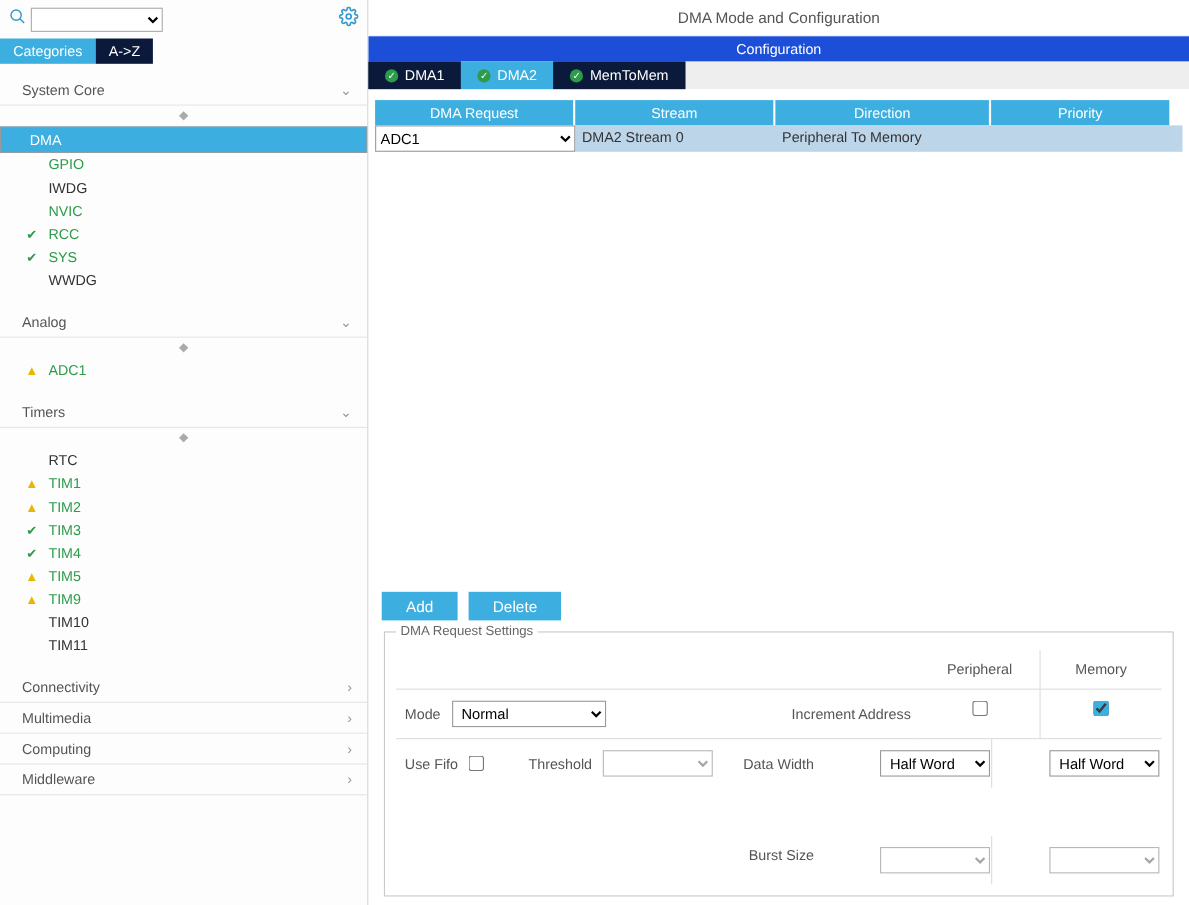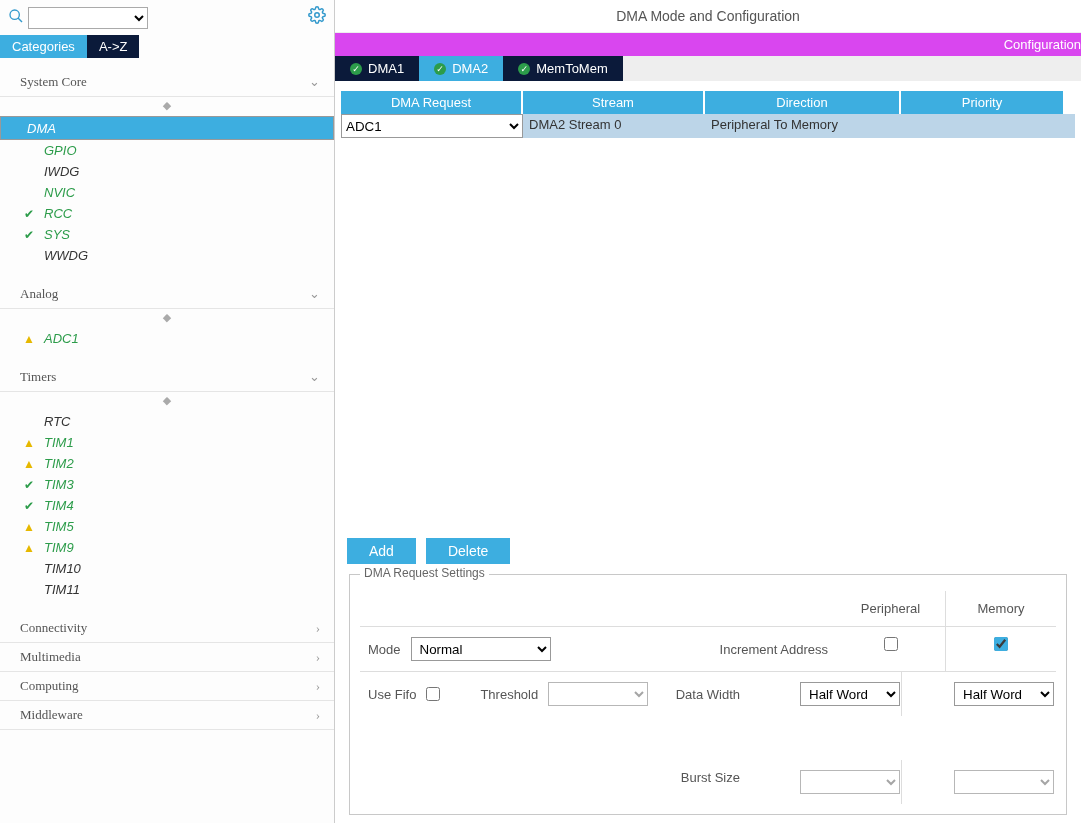--- a/index.html
+++ b/index.html
@@ -8,36 +8,36 @@
 .sidebar { width: 335px; background: #fdfdfd; border-right: 1px solid #ccc; display: flex; flex-direction: column; }
 .sidebar-top { display: flex; align-items: center; padding: 6px 8px; gap: 4px; }
 .search-ico { color: #3399cc; font-size: 16px; }
 .search-dd { flex: 0 0 120px; height: 22px; border: 1px solid #aaa; background: #fff; }
 .gear { margin-left: auto; color: #3399cc; font-size: 18px; }
 .tabs { display: flex; }
 .tab { padding: 4px 12px; font-size: 13px; cursor: pointer; }
 .tab.cat { background: #3daee0; color: #fff; }
 .tab.az { background: #0b1a3a; color: #fff; }
 .tree { flex: 1; overflow-y: auto; padding: 10px 0; }
-.section-hdr { display: flex; align-items: flex-end; justify-content: space-between; padding: 6px 14px 6px 20px; color: #555; border-bottom: 1px solid #e5e5e5; cursor: pointer; font-family: Liberation Serif, serif; }
+.section-hdr { display: flex; align-items: flex-end; justify-content: space-between; padding: 6px 14px 6px 20px; color: #555; border-bottom: 1px solid #e5e5e5; cursor: pointer; }
 .section-hdr .chev { color: #999; }
 .sort-handle { text-align: center; color: #aaa; font-size: 11px; padding: 2px 0; }
 .items { padding: 2px 0 14px 0; }
 .item { display: flex; align-items: center; padding: 2px 14px 2px 22px; gap: 4px; cursor: pointer; }
-.item .lbl { padding: 1px 4px; font-style: italic; }
+.item .lbl { padding: 1px 4px; }
 .item.sel { background: #3daee0; }
 .item.sel .lbl { color: #fff; }
 .item .lbl.green { color: #2c9c4a; }
 .item .lbl.plain { color: #333; }
 .ico { width: 14px; text-align: center; font-size: 12px; }
 .ico.check { color: #2c9c4a; }
 .ico.warn { color: #e6b800; }
 .main { flex: 1; display: flex; flex-direction: column; background: #fff; }
 .main-title { text-align: center; padding: 8px 0; color: #555; font-size: 14px; border-bottom: 1px solid #eee; }
-.conf-bar { background: #d946ef; color: #fff; text-align: right; padding: 4px 0; font-size: 13px; }
+.conf-bar { background: #1d4ed8; color: #fff; text-align: center; padding: 4px 16px; font-size: 13px; }
 .dma-tabs { display: flex; background: #eee; }
 .dma-tab { display: flex; align-items: center; gap: 6px; padding: 4px 14px; border: 1px solid #888; font-size: 13px; cursor: pointer; }
 .dma-tab .dot { width: 12px; height: 12px; border-radius: 50%; background: #2c9c4a; color: #fff; font-size: 9px; display: inline-flex; align-items: center; justify-content: center; }
 .dma-tab.active { background: #3daee0; color: #fff; border-color: #3daee0; }
 .dma-tab.dark { background: #0b1a3a; color: #fff; border-color: #0b1a3a; }
 .table-wrap { padding: 10px 6px 0 6px; flex: 1; display: flex; flex-direction: column; }
 .tbl-head { display: flex; }
 .th { background: #3daee0; color: #fff; text-align: center; padding: 4px 0; border-right: 2px solid #fff; font-size: 13px; }
 .th:last-child { border-right: none; }
 .c1 { width: 182px; } .c2 { width: 182px; } .c3 { width: 196px; } .c4 { width: 162px; }

